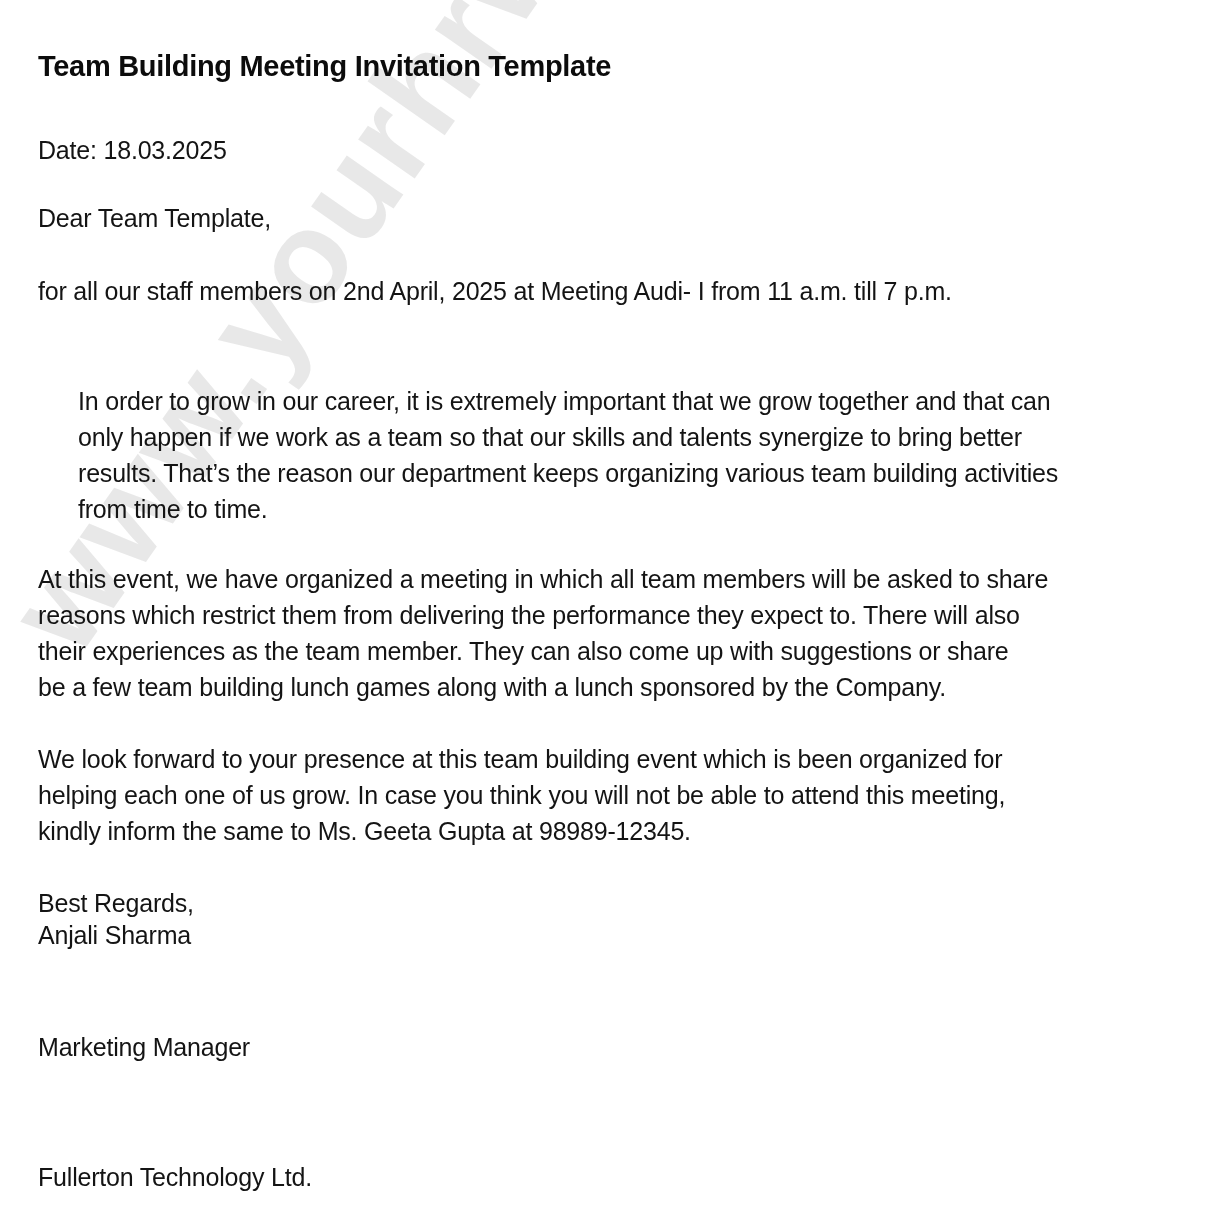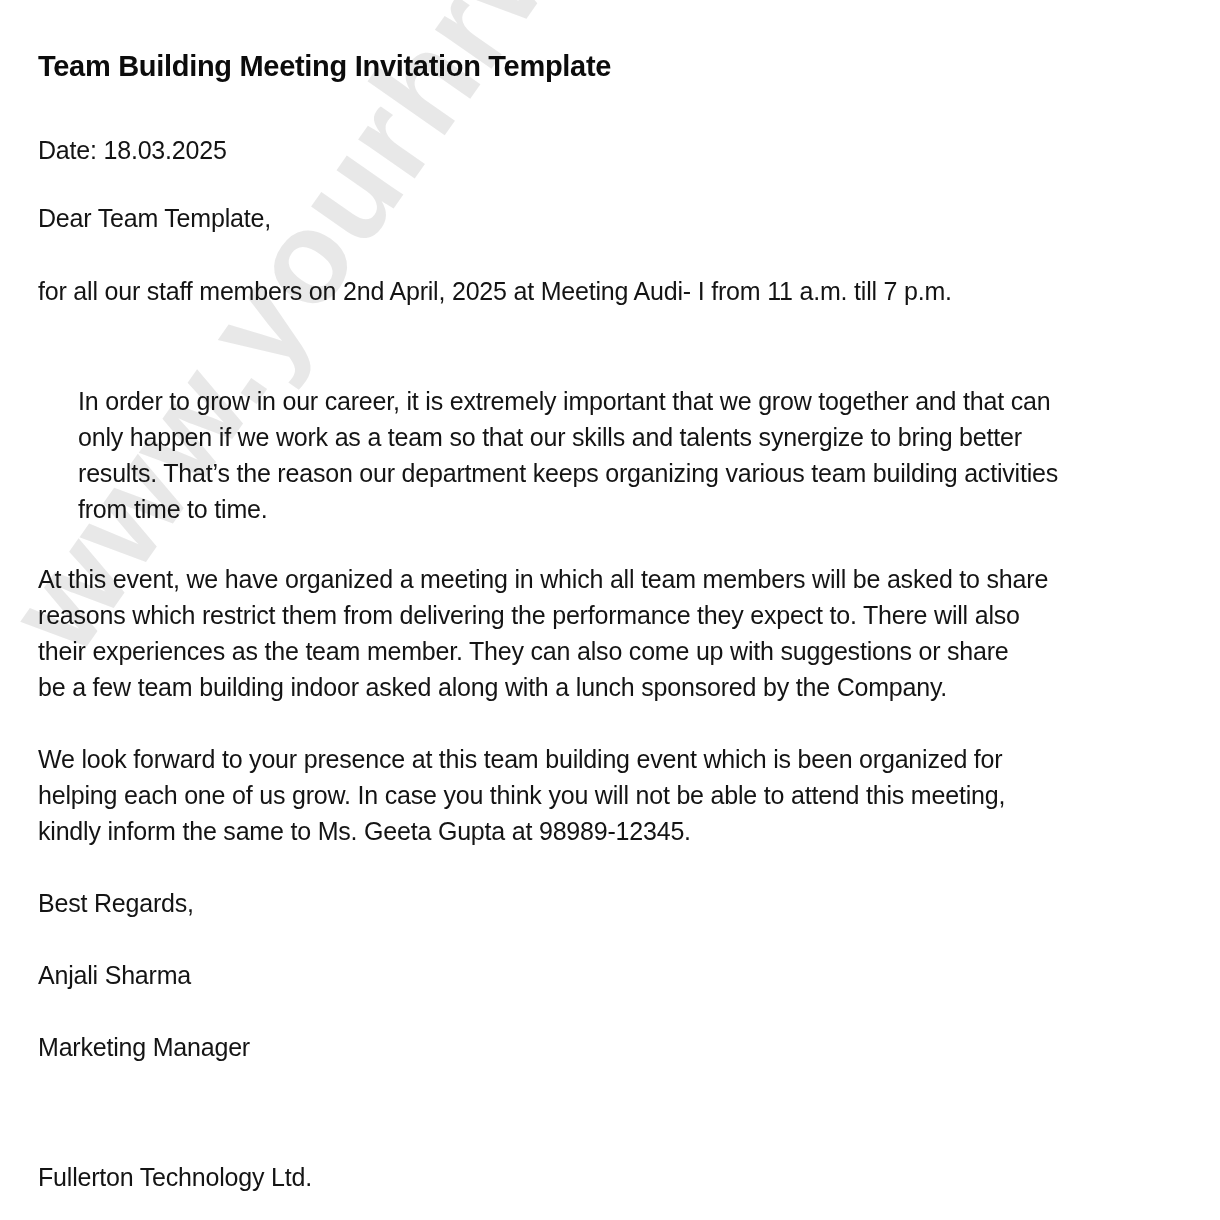--- a/index.html
+++ b/index.html
@@ -90,29 +90,29 @@
     <span>In order to grow in our career, it is extremely important that we grow together and that can</span>
     <span>only happen if we work as a team so that our skills and talents synergize to bring better</span>
     <span>results. That’s the reason our department keeps organizing various team building activities</span>
     <span>from time to time.</span>
   </div>
 
   <div class="para" style="top:561px;">
     <span>At this event, we have organized a meeting in which all team members will be asked to share</span>
     <span>reasons which restrict them from delivering the performance they expect to. There will also</span>
     <span>their experiences as the team member. They can also come up with suggestions or share</span>
-    <span>be a few team building indoor asked along with a lunch sponsored by the Company.</span>
+    <span>be a few team building lunch games along with a lunch sponsored by the Company.</span>
   </div>
 
   <div class="para" style="top:741px;">
     <span>We look forward to your presence at this team building event which is been organized for</span>
     <span>helping each one of us grow. In case you think you will not be able to attend this meeting,</span>
     <span>kindly inform the same to Ms. Geeta Gupta at 98989-12345.</span>
   </div>
 
   <div class="line" style="top:885px;">Best Regards,</div>
 
-  <div class="line" style="top:957px;">Anjali Sharma</div>
+  <div class="line" style="top:917px;">Anjali Sharma</div>
 
   <div class="line" style="top:1029px;">Marketing Manager</div>
 
   <div class="line" style="top:1159px;">Fullerton Technology Ltd.</div>
 </div>
 
 </body></html>

